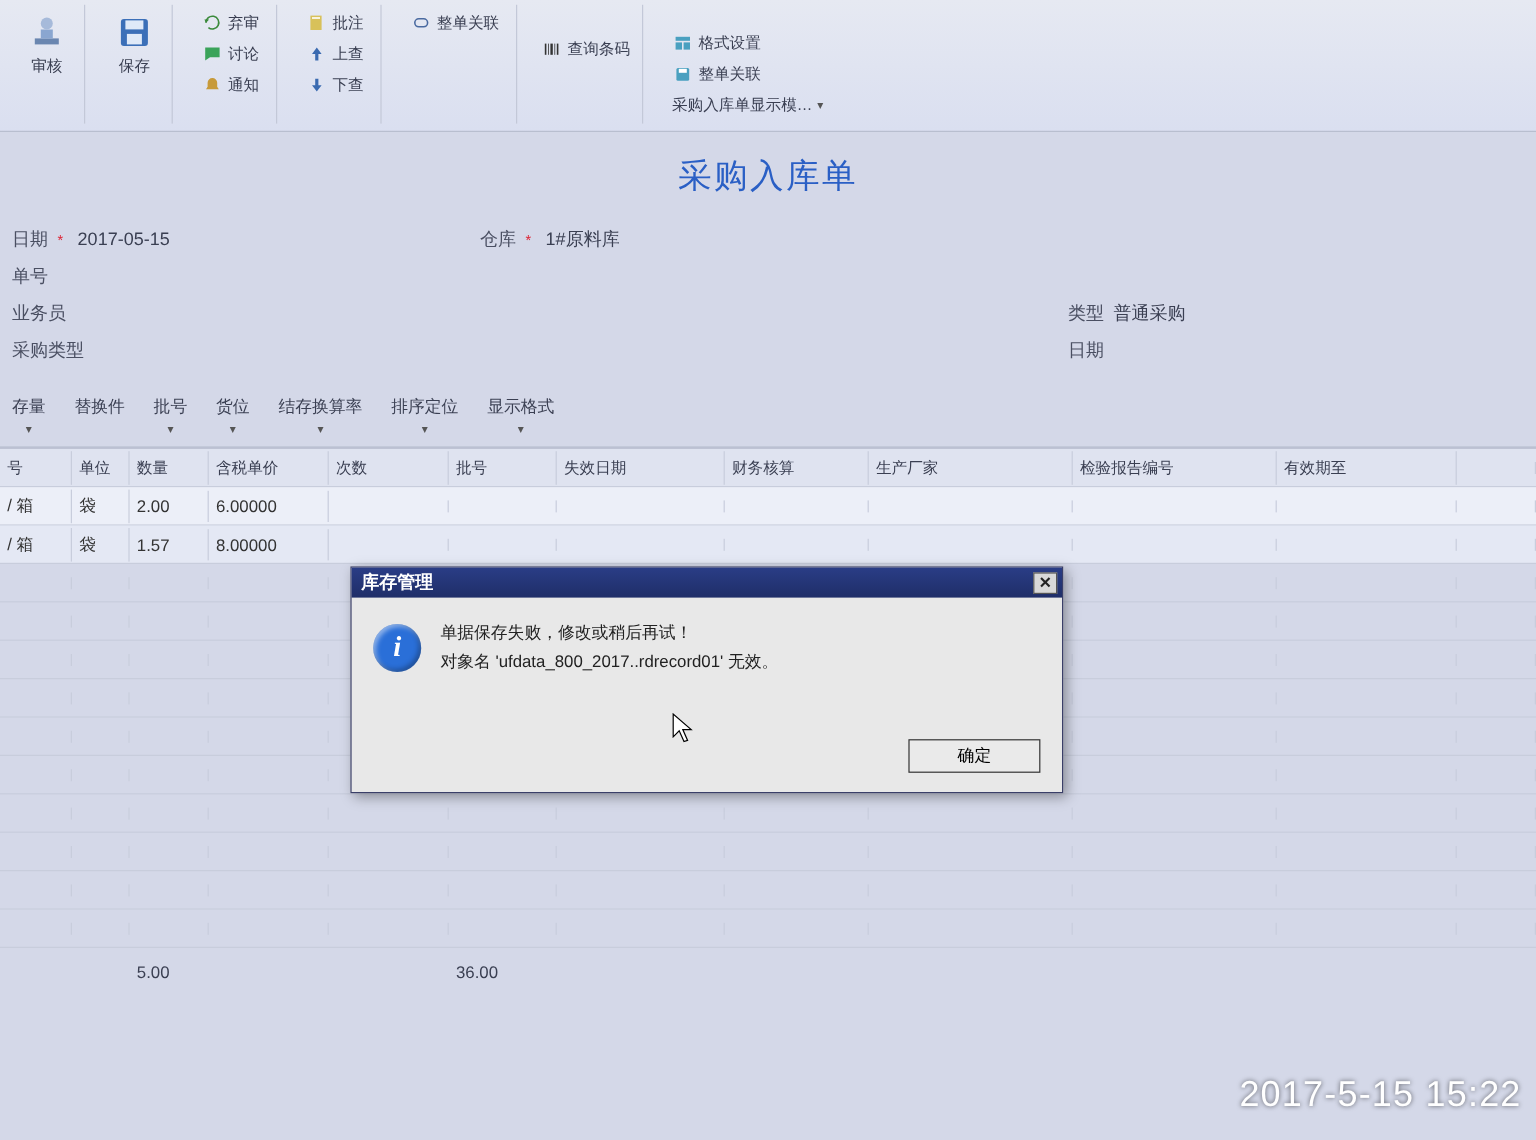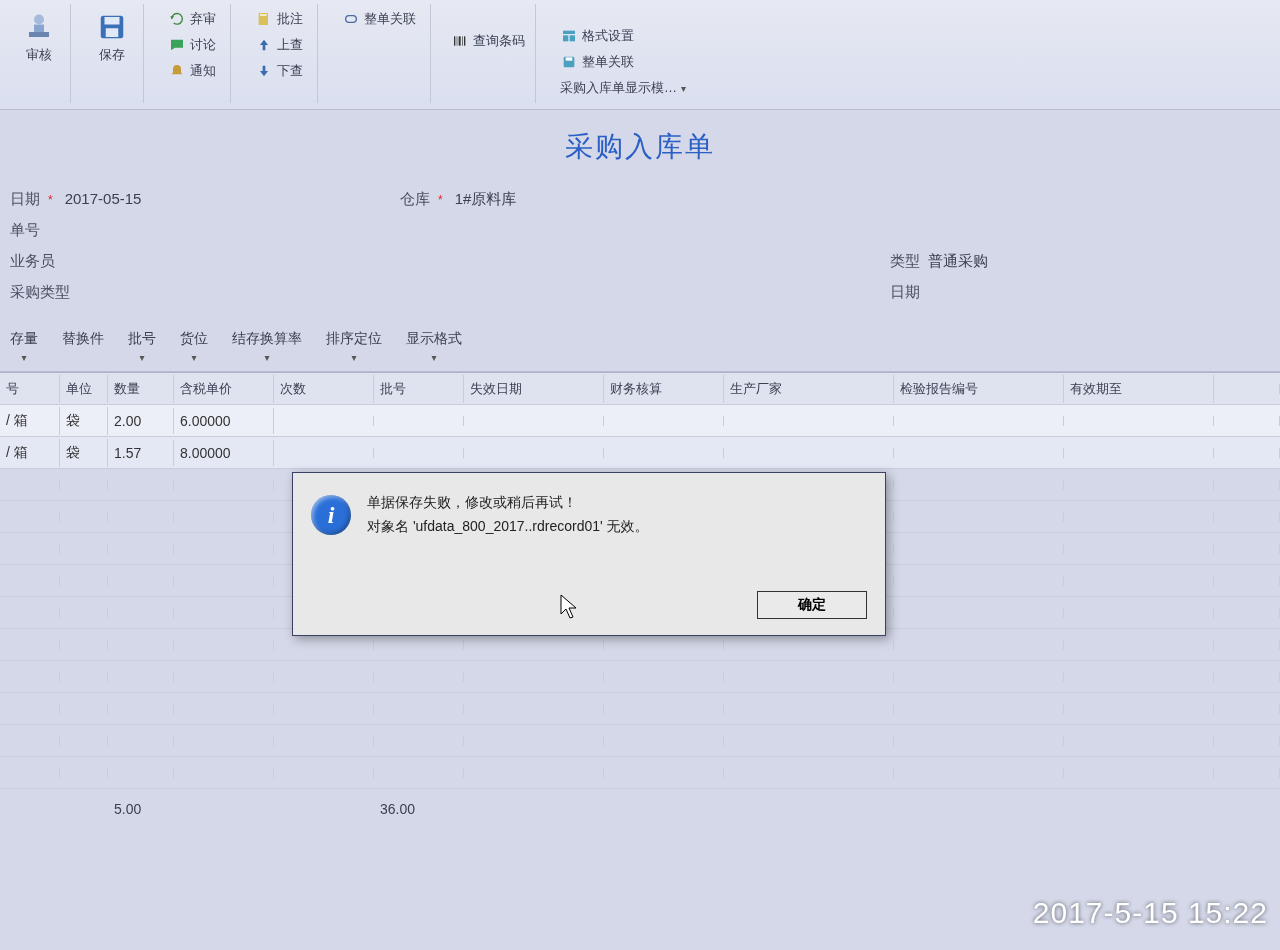--- a/index.html
+++ b/index.html
@@ -208,21 +208,20 @@
     justify-content: flex-end;
     padding: 8px 18px 16px 18px;
   }
   .modal-btn {
     min-width: 110px;
     padding: 4px 12px;
     background: #eaeaea;
     border: 1px solid #333;
     cursor: pointer;
     font-size: 14px;
-    font-weight: bold;
   }
 
   .cursor {
     position: absolute;
     left: 560px; top: 594px;
     pointer-events: none;
   }
 </style>
 </head>
 <body>
@@ -638,20 +637,26 @@
   <div></div>
     <div></div>
   <div>5.00</div>
   <div></div>
     <div></div>
   <div>36.00</div>
   <div></div>
 </div>
 
 <div class="modal">
+  <div class="modal-title">
+    <span>库存管理</span>
+    <span class="modal-close">
+      <span>✕</span>
+    </span>
+  </div>
   <div class="modal-body">
     <div class="info-icon">i</div>
     <div class="modal-msg">
       <div>单据保存失败，修改或稍后再试！</div>
       <div>对象名 'ufdata_800_2017..rdrecord01' 无效。</div>
     </div>
   </div>
   <div class="modal-foot">
     <button class="modal-btn">确定</button>
   </div>

